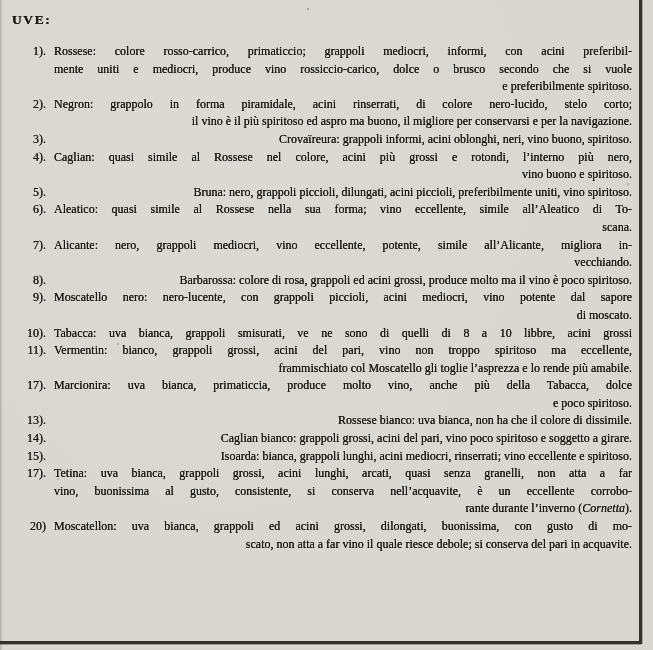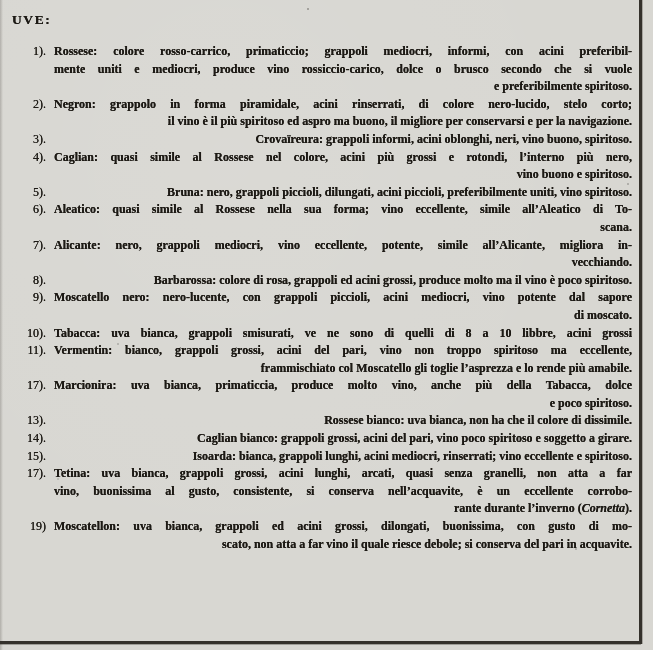--- a/index.html
+++ b/index.html
@@ -53,21 +53,20 @@
     margin-left: 8px;
     width: 578px;
     font-size: 12px;
     line-height: 17.6px;
     text-shadow: 0 0 0.4px #1d1a15;
   }
   .line {
     text-align: justify;
     text-align-last: justify;
     white-space: normal;
-    font-weight: bold;
   }
   .line.last {
     text-align: right;
     text-align-last: auto;
   }
   .rule-bottom {
     position: absolute;
     left: 0;
     top: 641px;
     width: 641px;
@@ -215,21 +214,21 @@
       </div>
       <div class="item">
         <span class="num">17).</span>
         <div class="body">
           <div class="line">Tetina: uva bianca, grappoli grossi, acini lunghi, arcati, quasi senza granelli, non atta a far</div>
           <div class="line">vino, buonissima al gusto, consistente, si conserva nell’acquavite, è un eccellente corrobo-</div>
           <div class="line last">rante durante l’inverno (<i>Cornetta</i>).</div>
         </div>
       </div>
       <div class="item">
-        <span class="num">19)</span>
+        <span class="num">20)</span>
         <div class="body">
           <div class="line">Moscatellon: uva bianca, grappoli ed acini grossi, dilongati, buonissima, con gusto di mo-</div>
           <div class="line last">scato, non atta a far vino il quale riesce debole; si conserva del pari in acquavite.</div>
         </div>
       </div>
     </div>
   <div class="scan-noise"></div>
   <div class="edge-left"></div>
   <div class="rule-right"></div>
   <div class="rule-bottom"></div>

